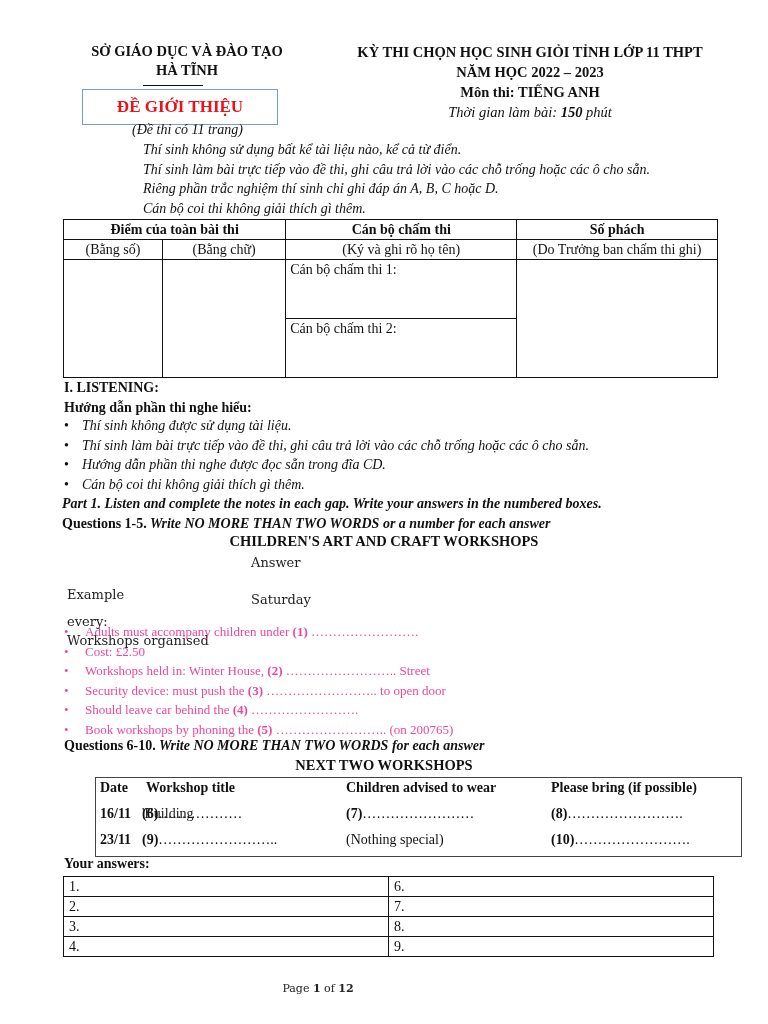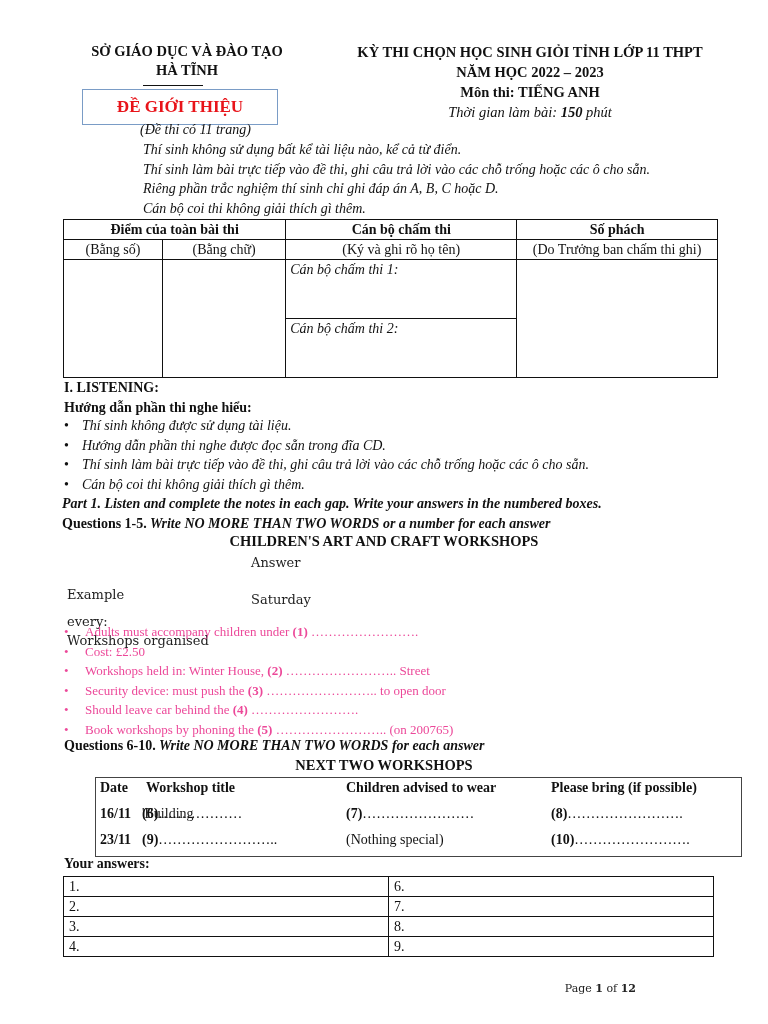--- a/index.html
+++ b/index.html
@@ -8,33 +8,33 @@
   .abs { position: absolute; }
   .b { font-weight: bold; }
   .i { font-style: italic; }
 
   
   .hdr-left { left: 62px; top: 42px; width: 250px; font-weight: bold; font-size: 14.5px; line-height: 19px; text-align: center; }
   .hdr-rule { left: 143px; top: 85px; width: 60px; height: 1px; background: #111; }
   .intro-box { left: 82px; top: 89px; width: 196px; height: 36px; border: 1.5px solid #7a9cc6; box-sizing: border-box;
                display: flex; align-items: center; justify-content: center;
                color: #e8141a; font-weight: bold; font-size: 17px; }
-  .pages-note { left: 140px; top: 122px; font-size: 14px; }
+  .pages-note { left: 132px; top: 122px; font-size: 14px; }
   .hdr-right { left: 325px; top: 42px; width: 410px; text-align: center; font-size: 14.5px; line-height: 20px; }
   .hdr-right .line { display: block; }
 
   .rules { left: 127px; top: 140px; font-style: italic; font-size: 14px; line-height: 19.5px; margin-left: 16px; }
   .rules div { white-space: nowrap; }
 
   
   table.score { position: absolute; left: 63px; top: 219px; width: 655px; border-collapse: collapse; font-size: 14px; }
   table.score td { border: 1px solid #111; padding: 0 4px; vertical-align: top; }
   table.score td.hc { text-align: center; font-weight: bold; height: 19px; line-height: 19px; }
   table.score td.sc { text-align: center; height: 19px; line-height: 19px; }
-  table.score td.marker { font-style: italic; height: 56px; padding-top: 2px; }
+  table.score td.marker { height: 56px; padding-top: 2px; }
 
   
   .listening { left: 64px; top: 378px; font-size: 14px; line-height: 19.5px; }
   .bullets-it { left: 64px; top: 416px; font-style: italic; font-size: 14px; line-height: 19.5px; }
   .bullets-it div { white-space: nowrap; }
   .bullets-it .dot { display: inline-block; width: 18px; font-style: normal; }
   .part1 { left: 62px; top: 494px; font-size: 14px; line-height: 19.5px; white-space: nowrap; }
   .section-title { left: 0; width: 768px; text-align: center; font-weight: bold; font-size: 14.5px; }
 
   .ex-grid { left: 67px; top: 553px; font-family: "DejaVu Serif", serif; font-size: 13px; line-height: 19px; color: #222; }
@@ -47,21 +47,21 @@
 
   .q610 { left: 64px; top: 738px; font-size: 14px; white-space: nowrap; }
 
   .ws-box { left: 63px; top: 777px; width: 647px; height: 80px; border: 1.5px solid #444; box-sizing: border-box; font-size: 14px; margin-left: 32px; }
   .ws-row { position: absolute; left: 4px; right: 0; height: 20px; }
   .ws-row span { position: absolute; white-space: nowrap; }
 
   table.answers { position: absolute; left: 63px; top: 876px; width: 651px; border-collapse: collapse; font-size: 14px; }
   table.answers td { border: 1px solid #111; height: 19px; padding: 0 5px; line-height: 18px; width: 50%; }
 
-  .footer { left: 0; top: 982px; width: 636px; text-align: right; font-family: "DejaVu Serif", serif; font-size: 11px; color: #222; }
+  .footer { left: 0; top: 982px; width: 636px; text-align: center; font-family: "DejaVu Serif", serif; font-size: 11px; color: #222; }
 </style>
 </head>
 <body>
 
 <div class="abs hdr-left">
   <div>SỞ GIÁO DỤC VÀ ĐÀO TẠO</div>
   <div>HÀ TĨNH</div>
 </div>
 <div class="abs hdr-rule"></div>
 <div class="abs intro-box">
@@ -107,22 +107,22 @@
   </tr>
 </tbody>
   </table>
 
 <div class="abs listening">
   <div class="b">I. LISTENING:</div>
   <div class="b">Hướng dẫn phần thi nghe hiểu:</div>
 </div>
 <div class="abs bullets-it">
   <div><span class="dot">•</span><span>Thí sinh không được sử dụng tài liệu.</span></div>
+  <div><span class="dot">•</span><span>Thí sinh làm bài trực tiếp vào đề thi, ghi câu trả lời vào các chỗ trống hoặc các ô cho sẵn.</span></div>
   <div><span class="dot">•</span><span>Hướng dẫn phần thi nghe được đọc sẵn trong đĩa CD.</span></div>
-  <div><span class="dot">•</span><span>Thí sinh làm bài trực tiếp vào đề thi, ghi câu trả lời vào các chỗ trống hoặc các ô cho sẵn.</span></div>
   <div><span class="dot">•</span><span>Cán bộ coi thi không giải thích gì thêm.</span></div>
 </div>
 
 <div class="abs part1">
   <div class="b i">Part 1. Listen and complete the notes in each gap. Write your answers in the numbered boxes.</div>
   <div><b>Questions 1-5.</b><b class="i"> Write NO MORE THAN TWO WORDS or a number  for each answer</b></div>
 </div>
 <div class="abs section-title" style="top:533px">CHILDREN'S ART AND CRAFT WORKSHOPS</div>
 
 <div class="abs ex-grid">

